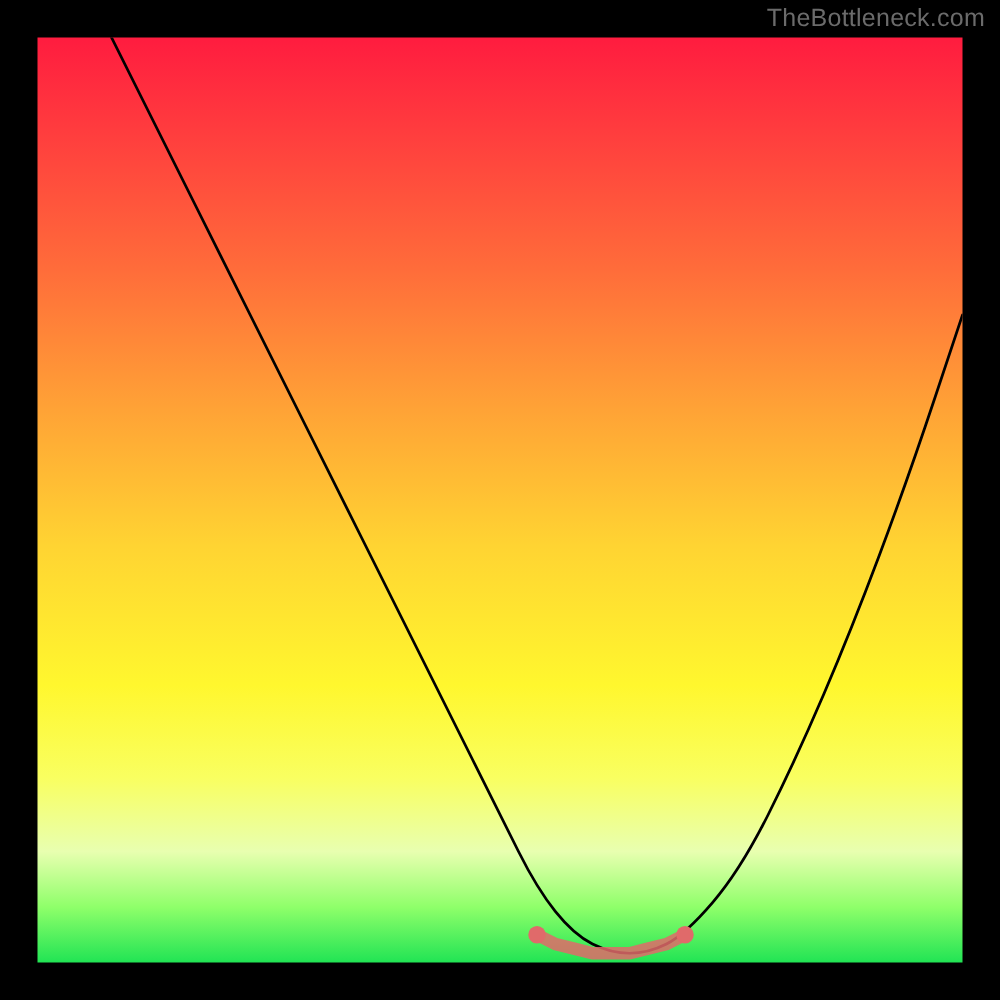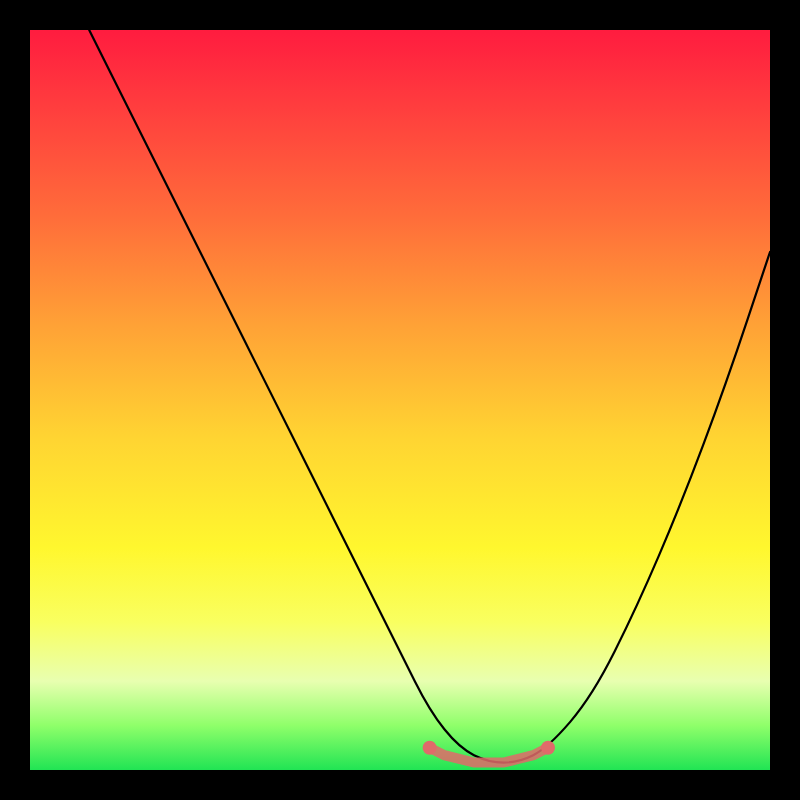--- a/index.html
+++ b/index.html
@@ -55,20 +55,21 @@
     font-size: 20px;
     font-weight: 500;
     letter-spacing: 0.2px;
   }
 </style>
 </head>
 <body>
 
 <div class="frame">
 
+  <div class="watermark">TheBottleneck.com</div>
 
   <div class="plot">
     <svg class="curve" viewBox="0 0 740 740">
       <g>
         <path id="curve-path" fill="none" stroke-width="2.2" stroke-linecap="round" stroke="#000000" d="M 59.2 0.0 Q 59.2 0.0 81.4 44.4 Q 103.6 88.8 125.8 133.2 Q 148.0 177.6 170.2 222.0 Q 192.4 266.4 214.6 310.8 Q 236.8 355.2 259.0 399.6 Q 281.2 444.0 303.4 488.4 Q 325.6 532.8 347.8 577.2 Q 370.0 621.6 384.8 651.2 Q 399.6 680.8 414.4 699.3 Q 429.2 717.8 444.0 725.2 Q 458.8 732.6 473.6 732.6 Q 488.4 732.6 503.2 725.2 Q 518.0 717.8 540.2 691.9 Q 562.4 666.0 584.6 621.6 Q 606.8 577.2 629.0 525.4 Q 651.2 473.6 673.4 414.4 Q 695.6 355.2 717.8 288.6 T 740.0 222.0"></path>
       </g>
       <g id="basin-group">
           <path d="M 399.6 717.8 L 414.4 725.2 L 429.2 728.9 L 444.0 732.6 L 458.8 732.6 L 473.6 732.6 L 488.4 728.9 L 503.2 725.2 L 518.0 717.8" fill="none" stroke="#e06a6a" stroke-width="10" stroke-linecap="round" opacity="0.85"></path>
           <circle cx="399.6" cy="717.8" r="7" fill="#e06a6a"></circle>
           <circle cx="518.0" cy="717.8" r="7" fill="#e06a6a"></circle>

